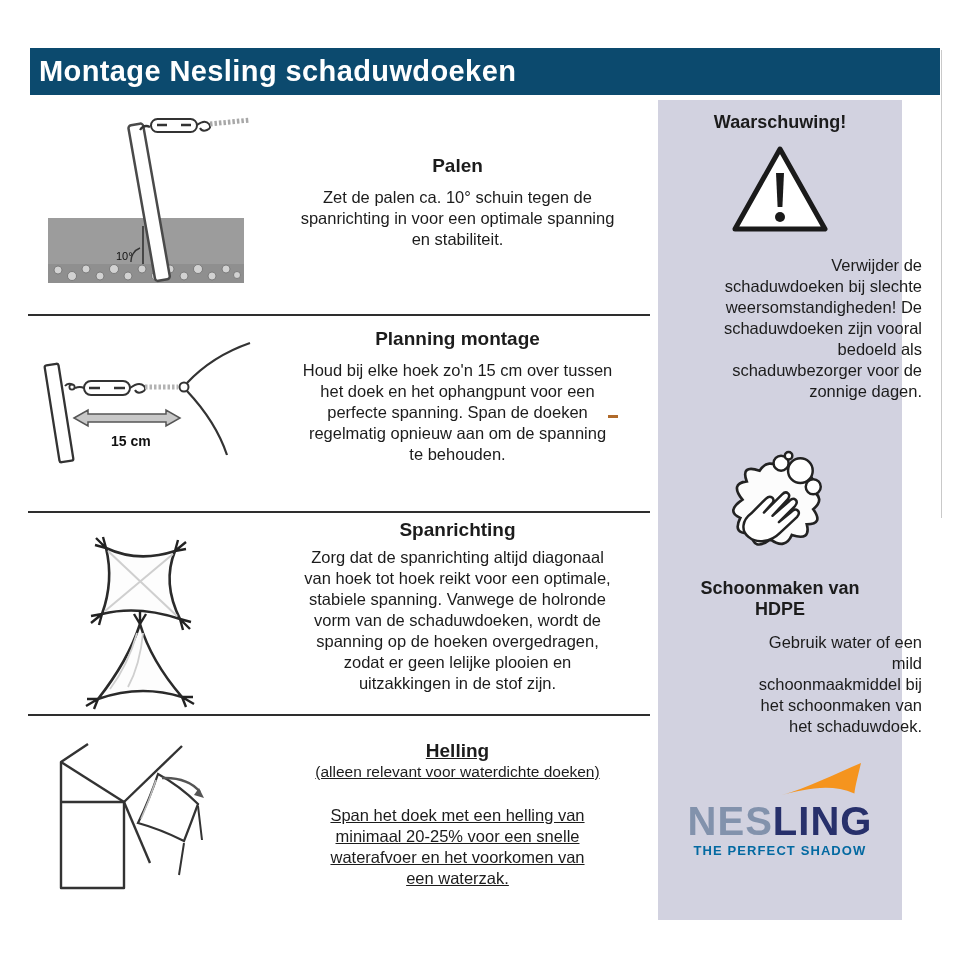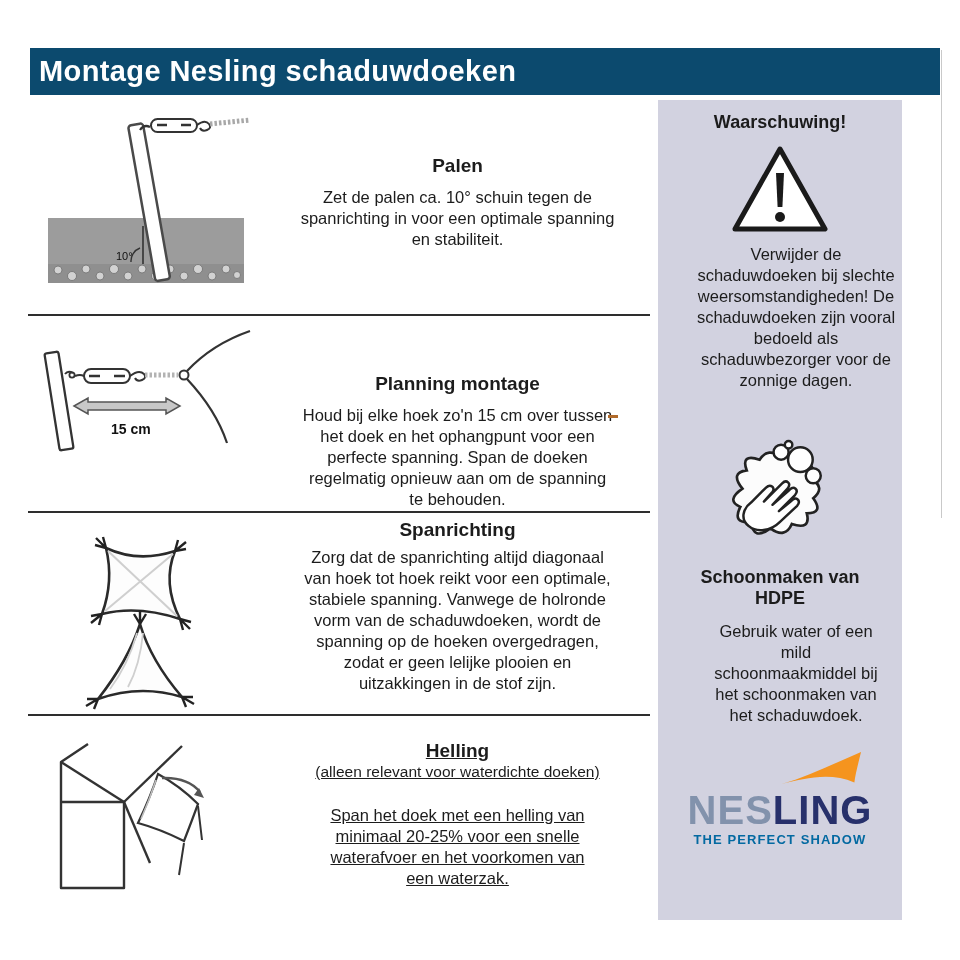--- a/index.html
+++ b/index.html
@@ -13,27 +13,27 @@
   
   .left-col{position:absolute;left:28px;top:100px;width:622px;}
   .sec{display:flex;box-sizing:border-box;}
   .sec.divided{border-bottom:2px solid #2e2e2e;}
   .sec1{height:216px;} .sec2{height:197px;} .sec3{height:203px;} .sec4{height:202px;}
   .illus{flex:0 0 237px;display:flex;justify-content:flex-start;}
   .txt{flex:1;text-align:center;}
   .txt h3{margin:0;font-size:19px;font-weight:bold;}
   .txt .sub{margin:1px 0 0;font-size:15.5px;}
   .txt p.body{margin:10px 0 0;font-size:16.5px;line-height:21px;white-space:pre-line;}
-  .pt55{padding-top:55px;} .pt12{padding-top:20px;margin-top:37px;} .pt6{padding-top:6px;} .pt24{padding-top:24px;text-decoration:underline;}
+  .pt55{padding-top:55px;} .pt12{padding-top:12px;} .pt6{padding-top:6px;} .pt24{padding-top:24px;text-decoration:underline;}
   .divider-artifact{position:absolute;left:608px;top:415px;width:10px;height:3px;background:#b06a2a;}
   
   .sidebar{position:absolute;left:658px;top:100px;width:244px;height:820px;background:#d2d2e0;
         box-sizing:border-box;text-align:center;padding:12px 12px 0;}
   .sidebar h3{margin:0;font-size:18px;font-weight:bold;white-space:pre-line;}
-  .sidebar p{margin:3px auto 0;font-size:16.5px;line-height:21px;white-space:pre-line;width:252px;}
+  .sidebar p{margin:14px auto 0;font-size:16.5px;line-height:21px;white-space:pre-line;width:252px;text-align:right;}
   .icon-wrap{margin:10px auto 0;}
   
   .logo{margin-top:24px;line-height:1;}
   .logo .sail{display:block;margin:0 auto 0 108px;}
   .brand{font-size:40px;font-weight:bold;letter-spacing:1px;}
   .brand .nes{color:#8292ac;} .brand .ling{color:#27306b;}
   .tagline{font-size:13px;font-weight:bold;color:#0369a1;letter-spacing:1.1px;margin-top:3px;}
   svg text{font-family:"Liberation Sans",sans-serif;}
 </style>
 </head>
@@ -85,21 +85,21 @@
       </div>
       <div class="txt pt55">
         <h3>Palen</h3>
         <p class="body">Zet de palen ca. 10° schuin tegen de
 spanrichting in voor een optimale spanning
 en stabiliteit.</p>
       </div>
     </div>
 
     <div class="sec sec2 divided">
-      <div class="illus" style="padding-top:12px">
+      <div class="illus" style="padding-top:24px">
         <svg width="228" height="150" viewBox="0 0 228 150">
 
           <rect x="24" y="24" width="14" height="98" rx="2" fill="#ffffff" stroke="#333" stroke-width="2.3" transform="rotate(-9 31 73)"></rect>
 
           <path d="M45,45 q-5,-3 -8,1" fill="none" stroke="#333" stroke-width="2"></path>
           <circle cx="44" cy="47" r="2.6" fill="none" stroke="#333" stroke-width="1.8"></circle>
 
           <rect x="56" y="41" width="46" height="14" rx="7" fill="#ffffff" stroke="#333" stroke-width="2"></rect>
           <path d="M61,48 h11 M86,48 h11" stroke="#333" stroke-width="2.6"></path>
           <path d="M47,48 q5,-2 9,0" fill="none" stroke="#333" stroke-width="2"></path>

